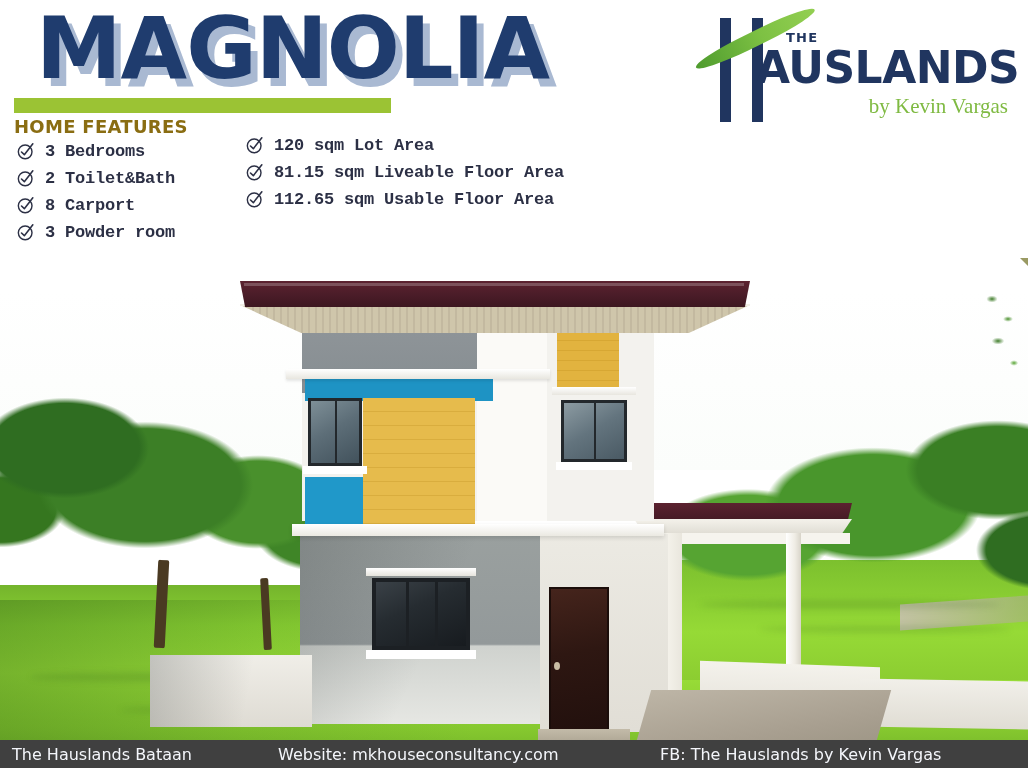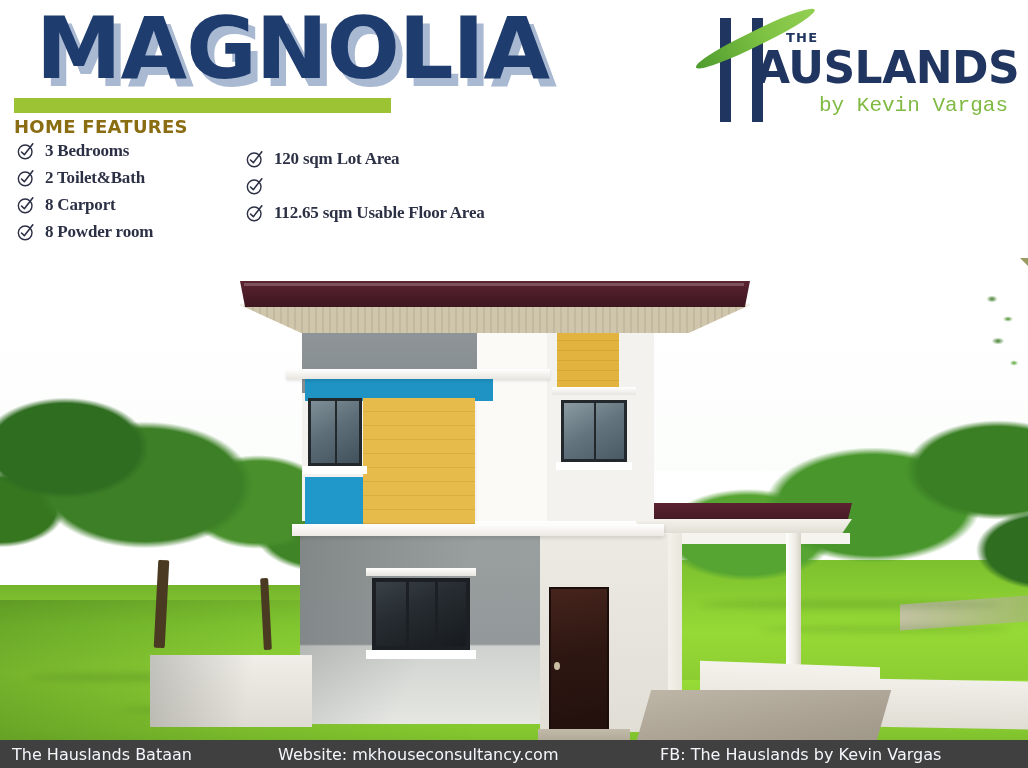--- a/index.html
+++ b/index.html
@@ -457,32 +457,32 @@
     font-family: "DejaVu Sans", sans-serif;
     font-size: 18px;
     font-weight: 700;
     letter-spacing: .3px;
     color: #8a6d12;
   }
 
   
   .feat-col { position: absolute; }
   .feat-col.left  { left: 16px;  top: 140px; }
-  .feat-col.right { left: 245px; top: 148px; }
+  .feat-col.right { left: 245px; top: 134px; }
 
   .feat-item {
     display: flex;
     align-items: center;
     gap: 9px;
     margin-bottom: 5px;
     height: 22px;
   }
   .check-icon { width: 20px; height: 20px; flex: 0 0 20px; display: block; }
   .feat-text {
-    font-family: Liberation Serif, serif;
+    font-family: Liberation Mono, monospace;
     font-size: 17px;
     font-weight: 700;
     color: #2c3045;
     white-space: nowrap;
     letter-spacing: -.2px;
   }
 
   
   .logo {
     position: absolute;
@@ -525,21 +525,21 @@
     font-family: "DejaVu Sans", sans-serif;
     font-size: 44px;
     font-weight: 700;
     letter-spacing: -.5px;
     color: #20355f;
     white-space: nowrap;
   }
   .logo-sub {
     position: absolute;
     right: 4px; top: 80px;
-    font-family: Liberation Mono, monospace;
+    font-family: Liberation Serif, serif;
     font-size: 21px;
     font-weight: 400;
     color: #7fba42;
     white-space: nowrap;
   }
 
   
   .footer {
     position: absolute;
     left: 0; bottom: 0;
@@ -664,37 +664,38 @@
         <circle cx="11" cy="13" r="8.2" fill="none" stroke="#2C3045" stroke-width="1.7"></circle>
         <path d="M6.6 13.2 L10 16.4 L20.2 3.4" fill="none" stroke="#2C3045" stroke-width="1.9" stroke-linecap="round" stroke-linejoin="round"></path>
       </svg>
       <span class="feat-text">8 Carport</span>
     </div>
     <div class="feat-item">
       <svg class="check-icon" viewBox="0 0 24 24">
         <circle cx="11" cy="13" r="8.2" fill="none" stroke="#2C3045" stroke-width="1.7"></circle>
         <path d="M6.6 13.2 L10 16.4 L20.2 3.4" fill="none" stroke="#2C3045" stroke-width="1.9" stroke-linecap="round" stroke-linejoin="round"></path>
       </svg>
-      <span class="feat-text">8 Powder room</span>
+      <span class="feat-text">3 Powder room</span>
     </div>
   </div>
 
   <div class="feat-col right">
     <div class="feat-item">
       <svg class="check-icon" viewBox="0 0 24 24">
         <circle cx="11" cy="13" r="8.2" fill="none" stroke="#2C3045" stroke-width="1.7"></circle>
         <path d="M6.6 13.2 L10 16.4 L20.2 3.4" fill="none" stroke="#2C3045" stroke-width="1.9" stroke-linecap="round" stroke-linejoin="round"></path>
       </svg>
       <span class="feat-text">120 sqm Lot Area</span>
     </div>
     <div class="feat-item">
       <svg class="check-icon" viewBox="0 0 24 24">
         <circle cx="11" cy="13" r="8.2" fill="none" stroke="#2C3045" stroke-width="1.7"></circle>
         <path d="M6.6 13.2 L10 16.4 L20.2 3.4" fill="none" stroke="#2C3045" stroke-width="1.9" stroke-linecap="round" stroke-linejoin="round"></path>
       </svg>
+      <span class="feat-text">81.15 sqm Liveable Floor Area</span>
     </div>
     <div class="feat-item">
       <svg class="check-icon" viewBox="0 0 24 24">
         <circle cx="11" cy="13" r="8.2" fill="none" stroke="#2C3045" stroke-width="1.7"></circle>
         <path d="M6.6 13.2 L10 16.4 L20.2 3.4" fill="none" stroke="#2C3045" stroke-width="1.9" stroke-linecap="round" stroke-linejoin="round"></path>
       </svg>
       <span class="feat-text">112.65 sqm Usable Floor Area</span>
     </div>
   </div>
 

